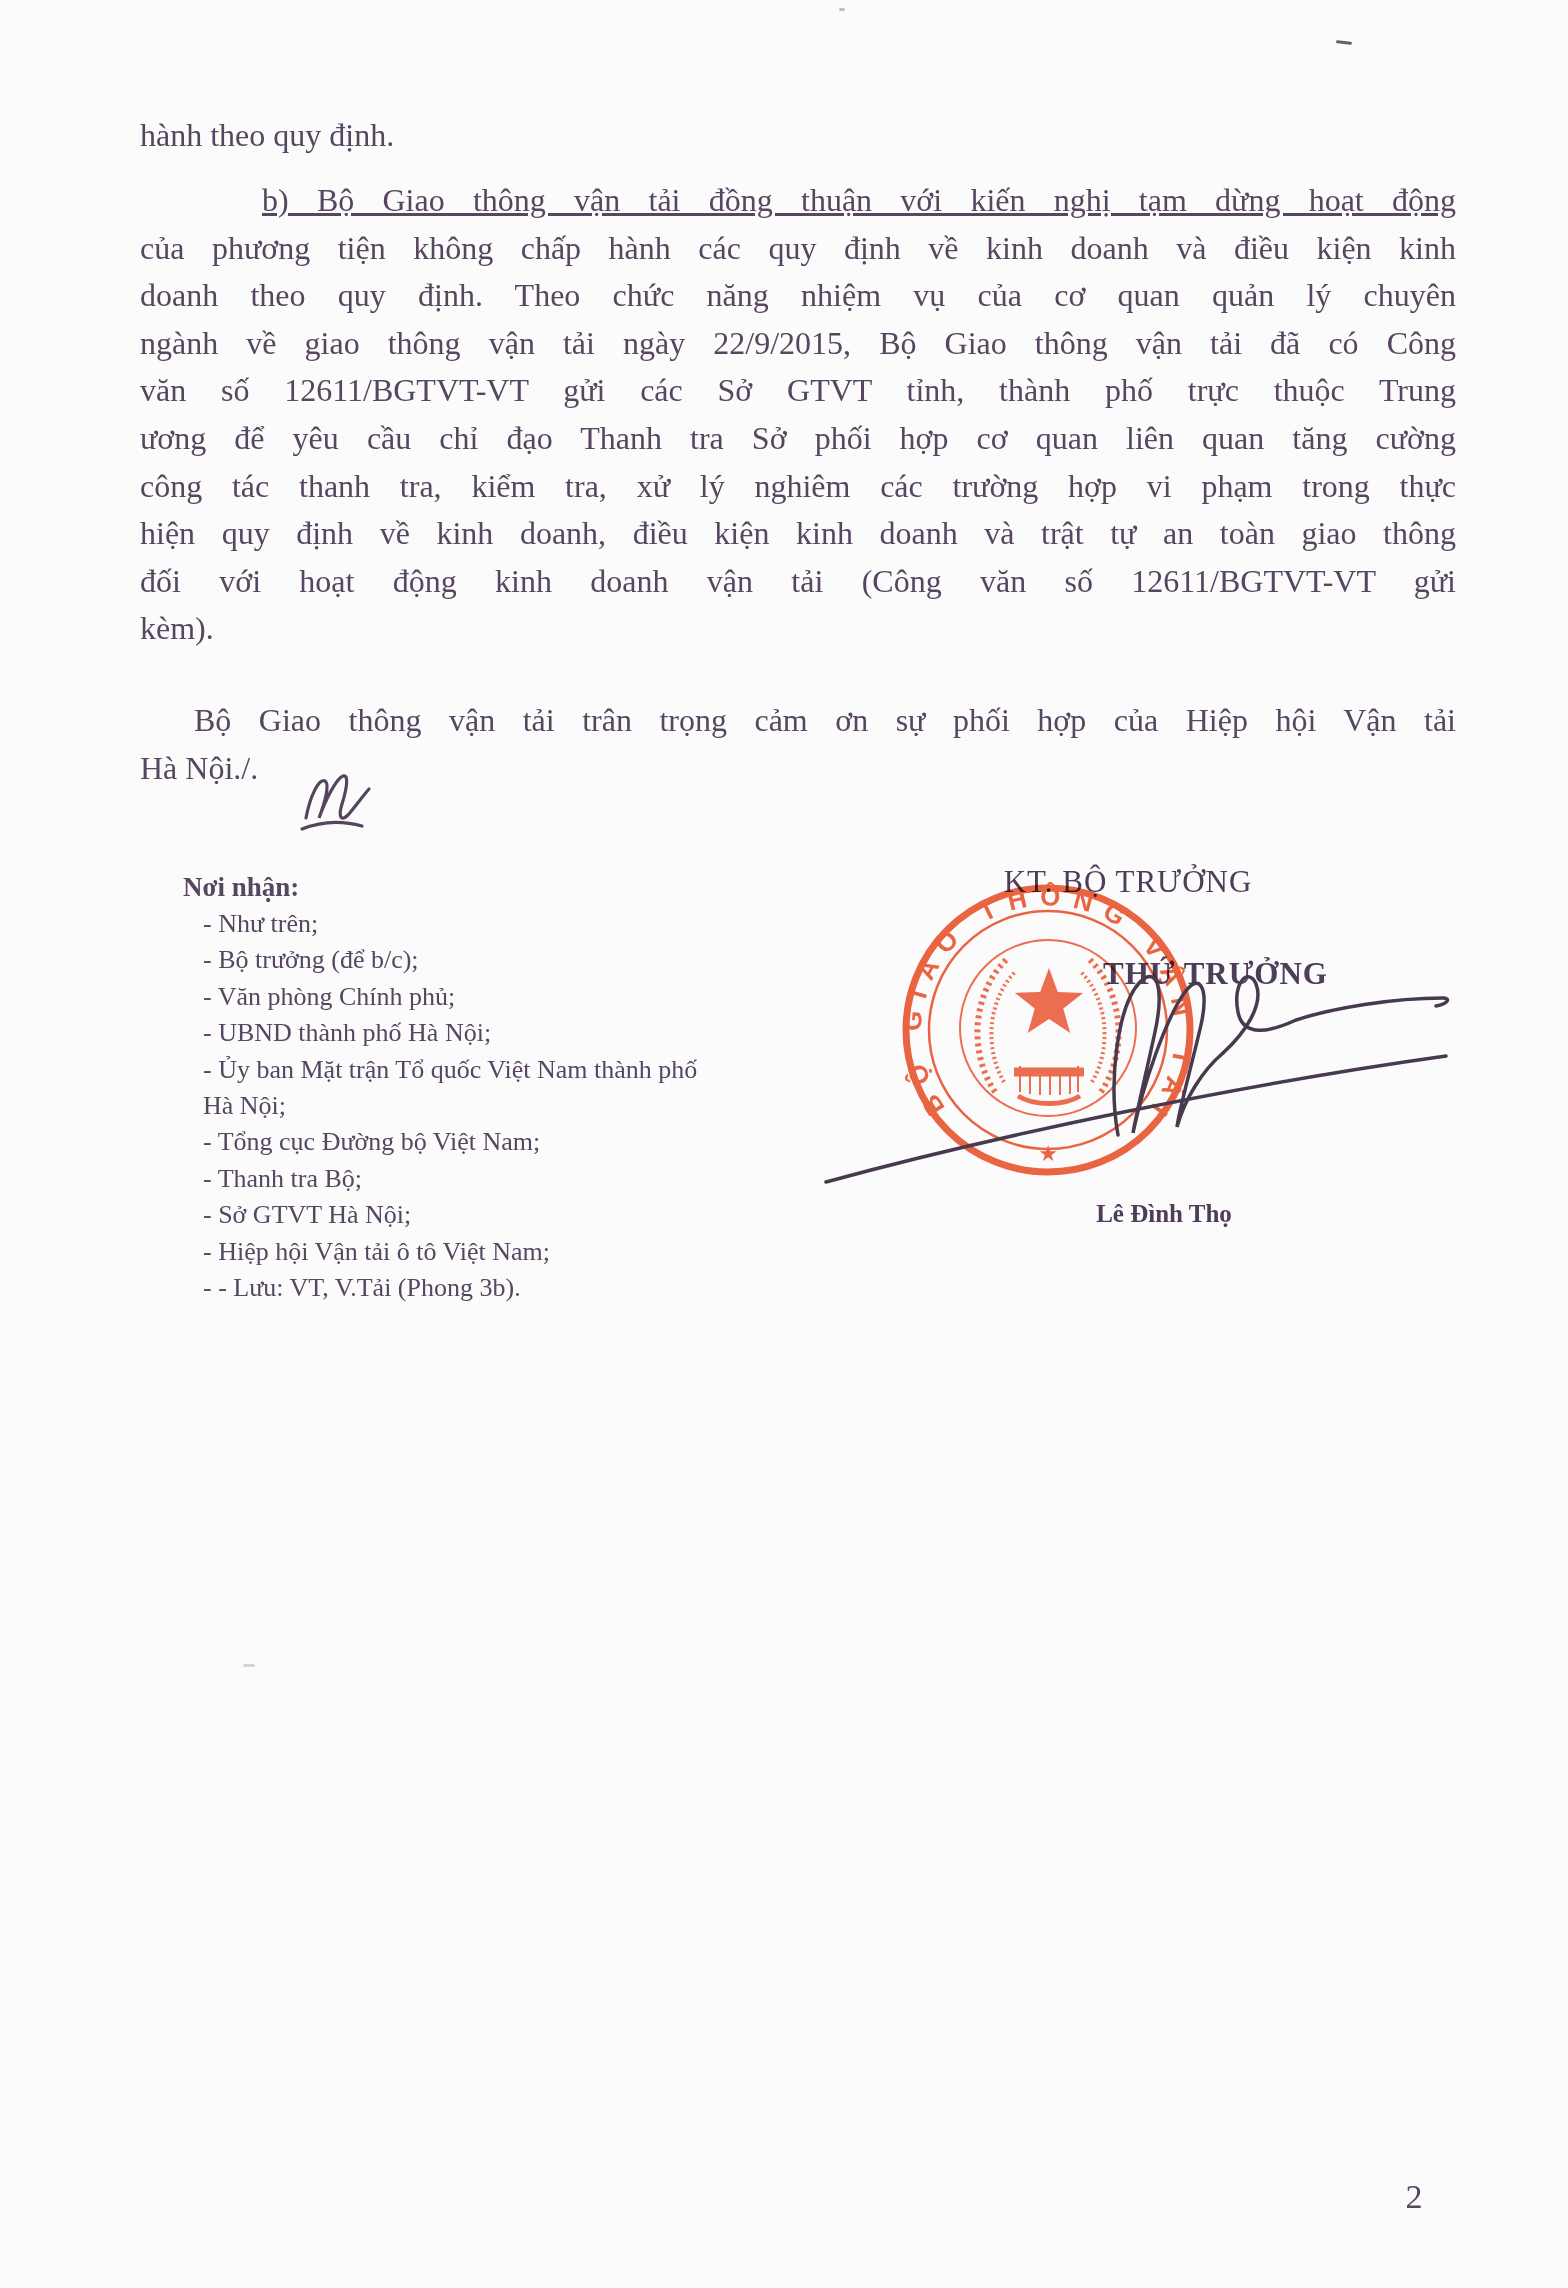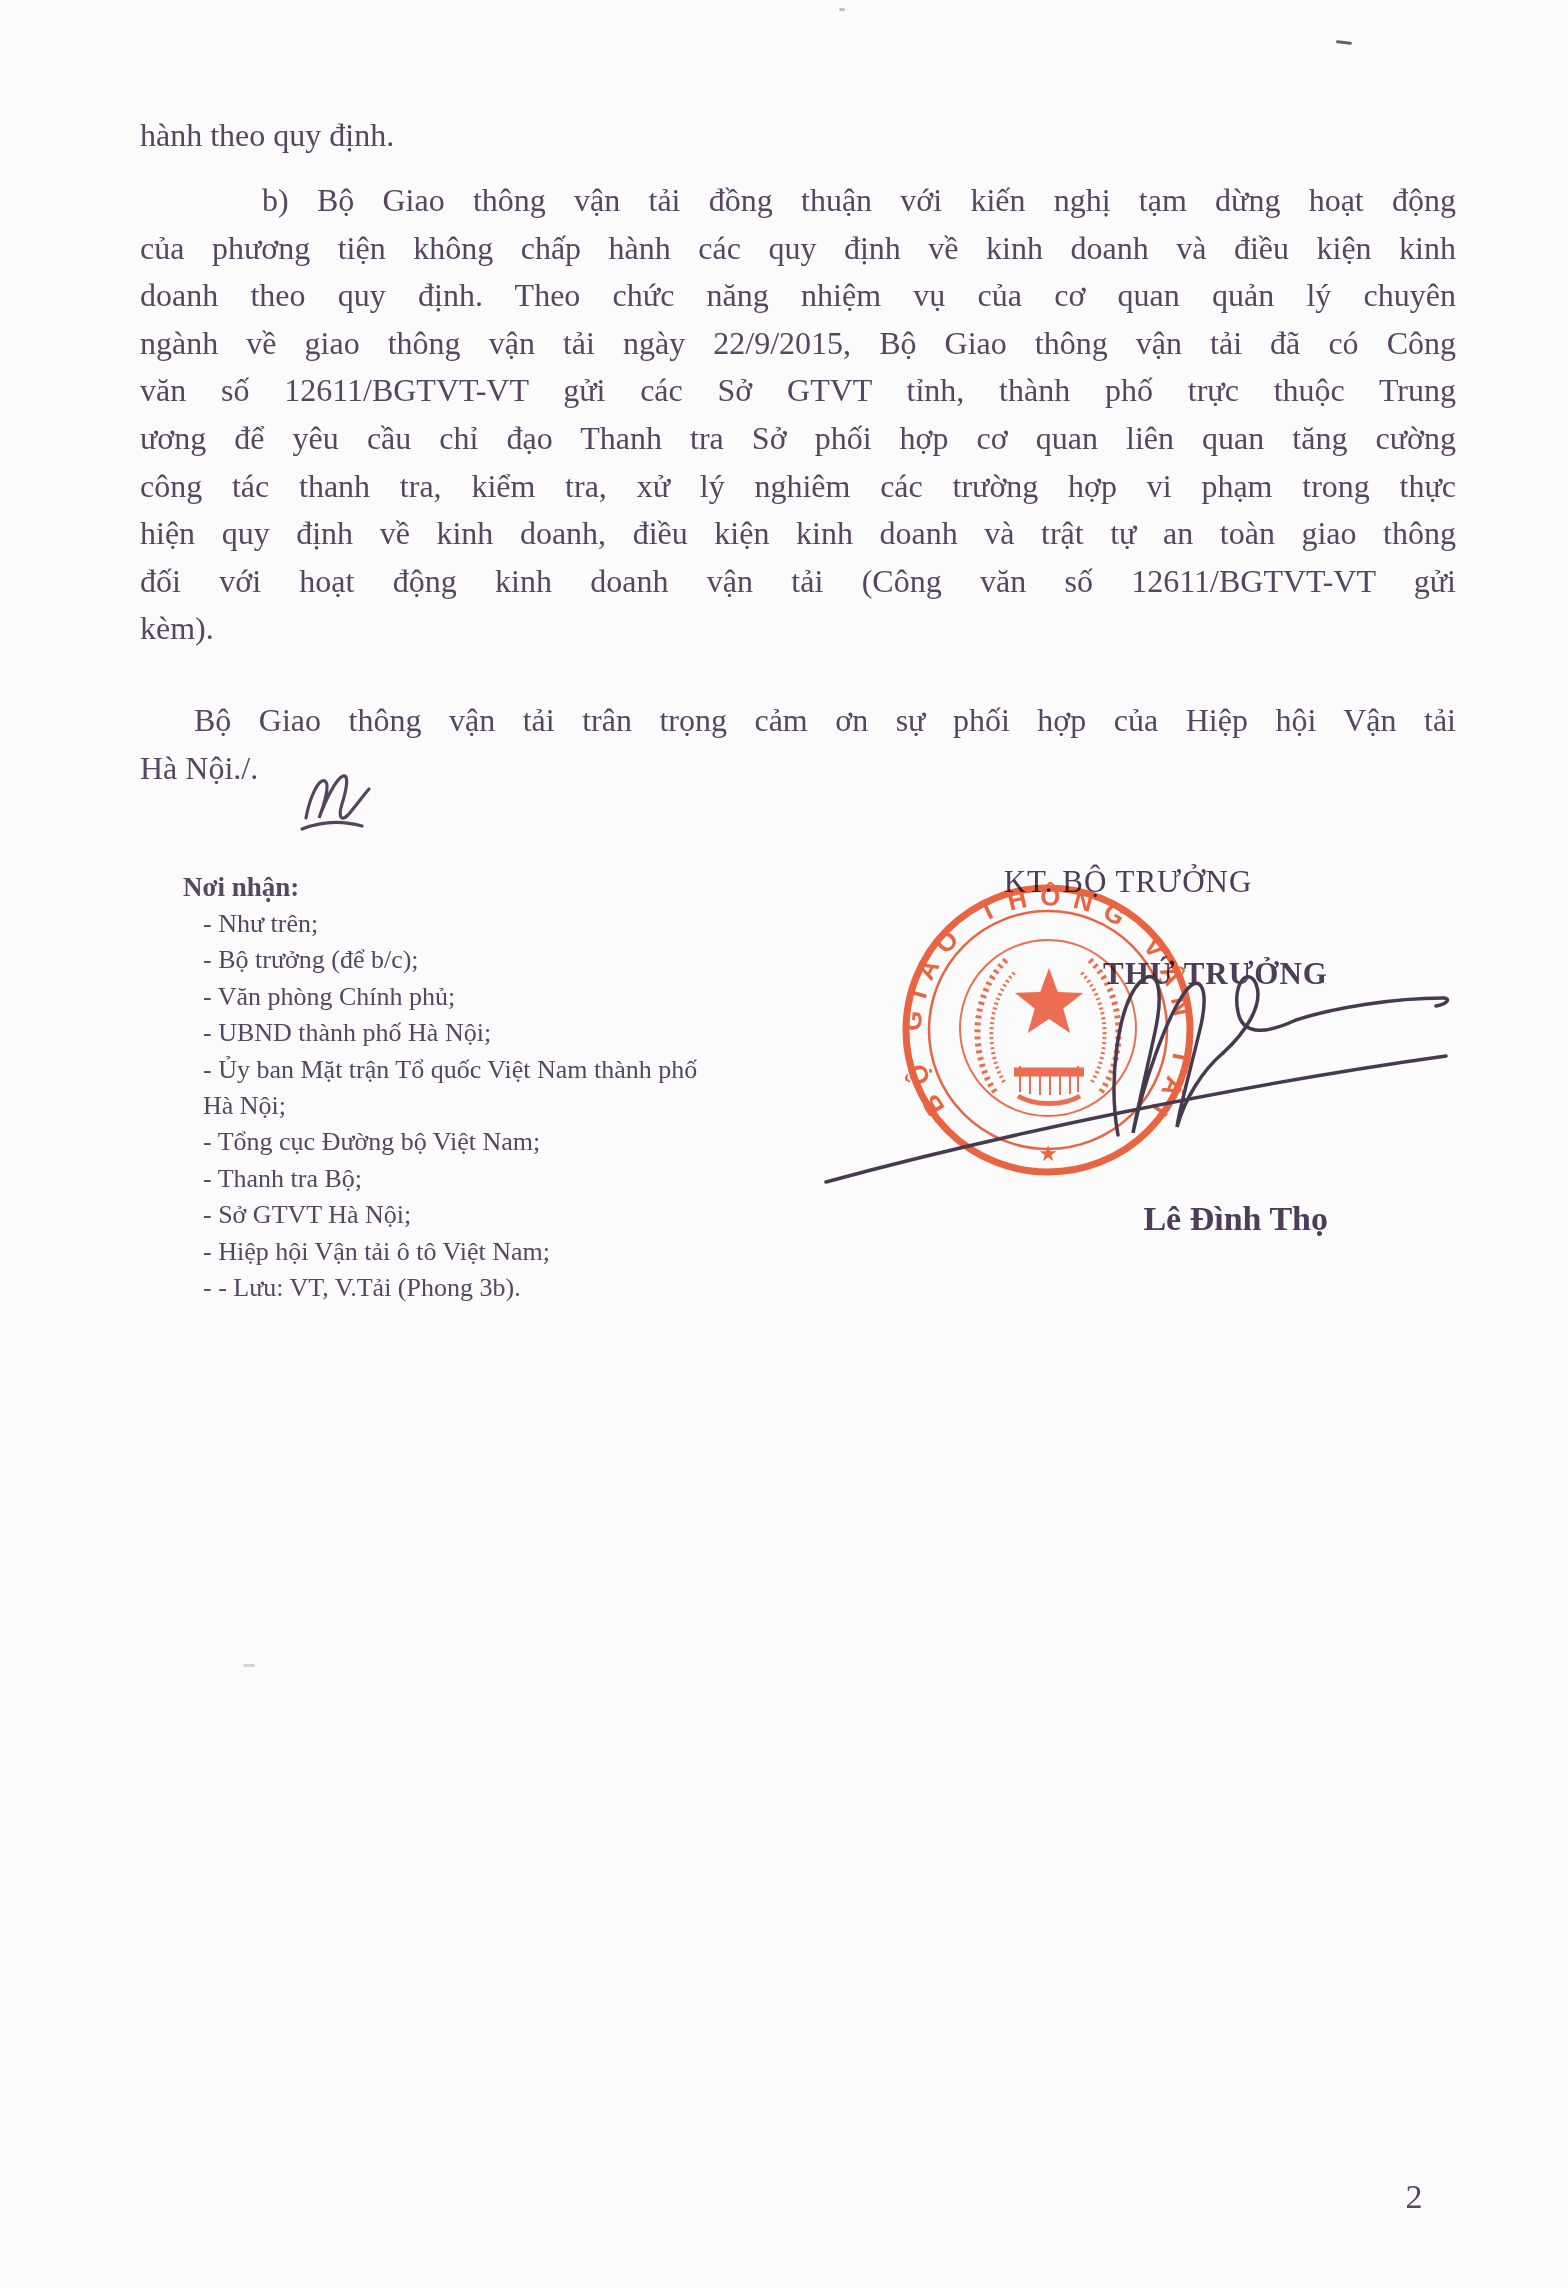--- a/index.html
+++ b/index.html
@@ -7,35 +7,35 @@
     position:relative; width:1568px; height:2288px;
     background:#fcfbfc; overflow:hidden;
     font-family:"Liberation Serif","DejaVu Serif",serif;
     color:#564660;
   }
   
   .textblock { position:absolute; left:140px; width:1316px; font-size:32px; }
   .bodyline { line-height:47.6px; }
   .jline { text-align:justify; text-align-last:justify; }
   .lline { text-align:left; text-align-last:left; }
-  .ind-b { text-indent:122px; }
+  .ind-b { text-indent:122px;text-decoration:underline; }
   .ind-t { text-indent:54px; }
 
   
   .recipients { position:absolute; left:183px; top:870px; }
   .rec-header { font-size:27px; font-weight:bold; line-height:34px; margin-bottom:2px; }
   .rec-item { font-size:26px; line-height:36.4px; white-space:nowrap;margin-left:20px; }
 
   
   .sig-title1 { position:absolute; left:928px; top:864px; width:400px; text-align:center;
                 font-size:31px; font-weight:normal; color:#4e3d58; letter-spacing:1px; }
   .sig-title2 { position:absolute; left:928px; top:956px; width:400px; text-align:right;
                 font-size:31px; font-weight:bold; color:#4e3d58; letter-spacing:1px; }
-  .sig-name   { position:absolute; left:928px; top:1200px; width:400px; text-align:right;
-                font-size:34px; font-weight:bold; color:#4e3d58; }
+  .sig-name   { position:absolute; left:964px; top:1200px; width:400px; text-align:center;
+                font-size:25px; font-weight:bold; color:#4e3d58; }
 
   .stamp-svg     { position:absolute; left:898px; top:880px; opacity:0.88; mix-blend-mode:multiply; }
   .signature-svg { position:absolute; left:818px; top:920px; }
   .paraph-svg    { position:absolute; left:292px; top:766px; }
 
   .pagenum { position:absolute; left:1384px; top:2178px; width:60px; text-align:center; font-size:34px; }
 
   
   .speck { position:absolute; border-radius:2px; }
   .speck-tr   { left:1336px; top:41px;  width:16px; height:3px; background:#6b5b70; transform:rotate(6deg); }

